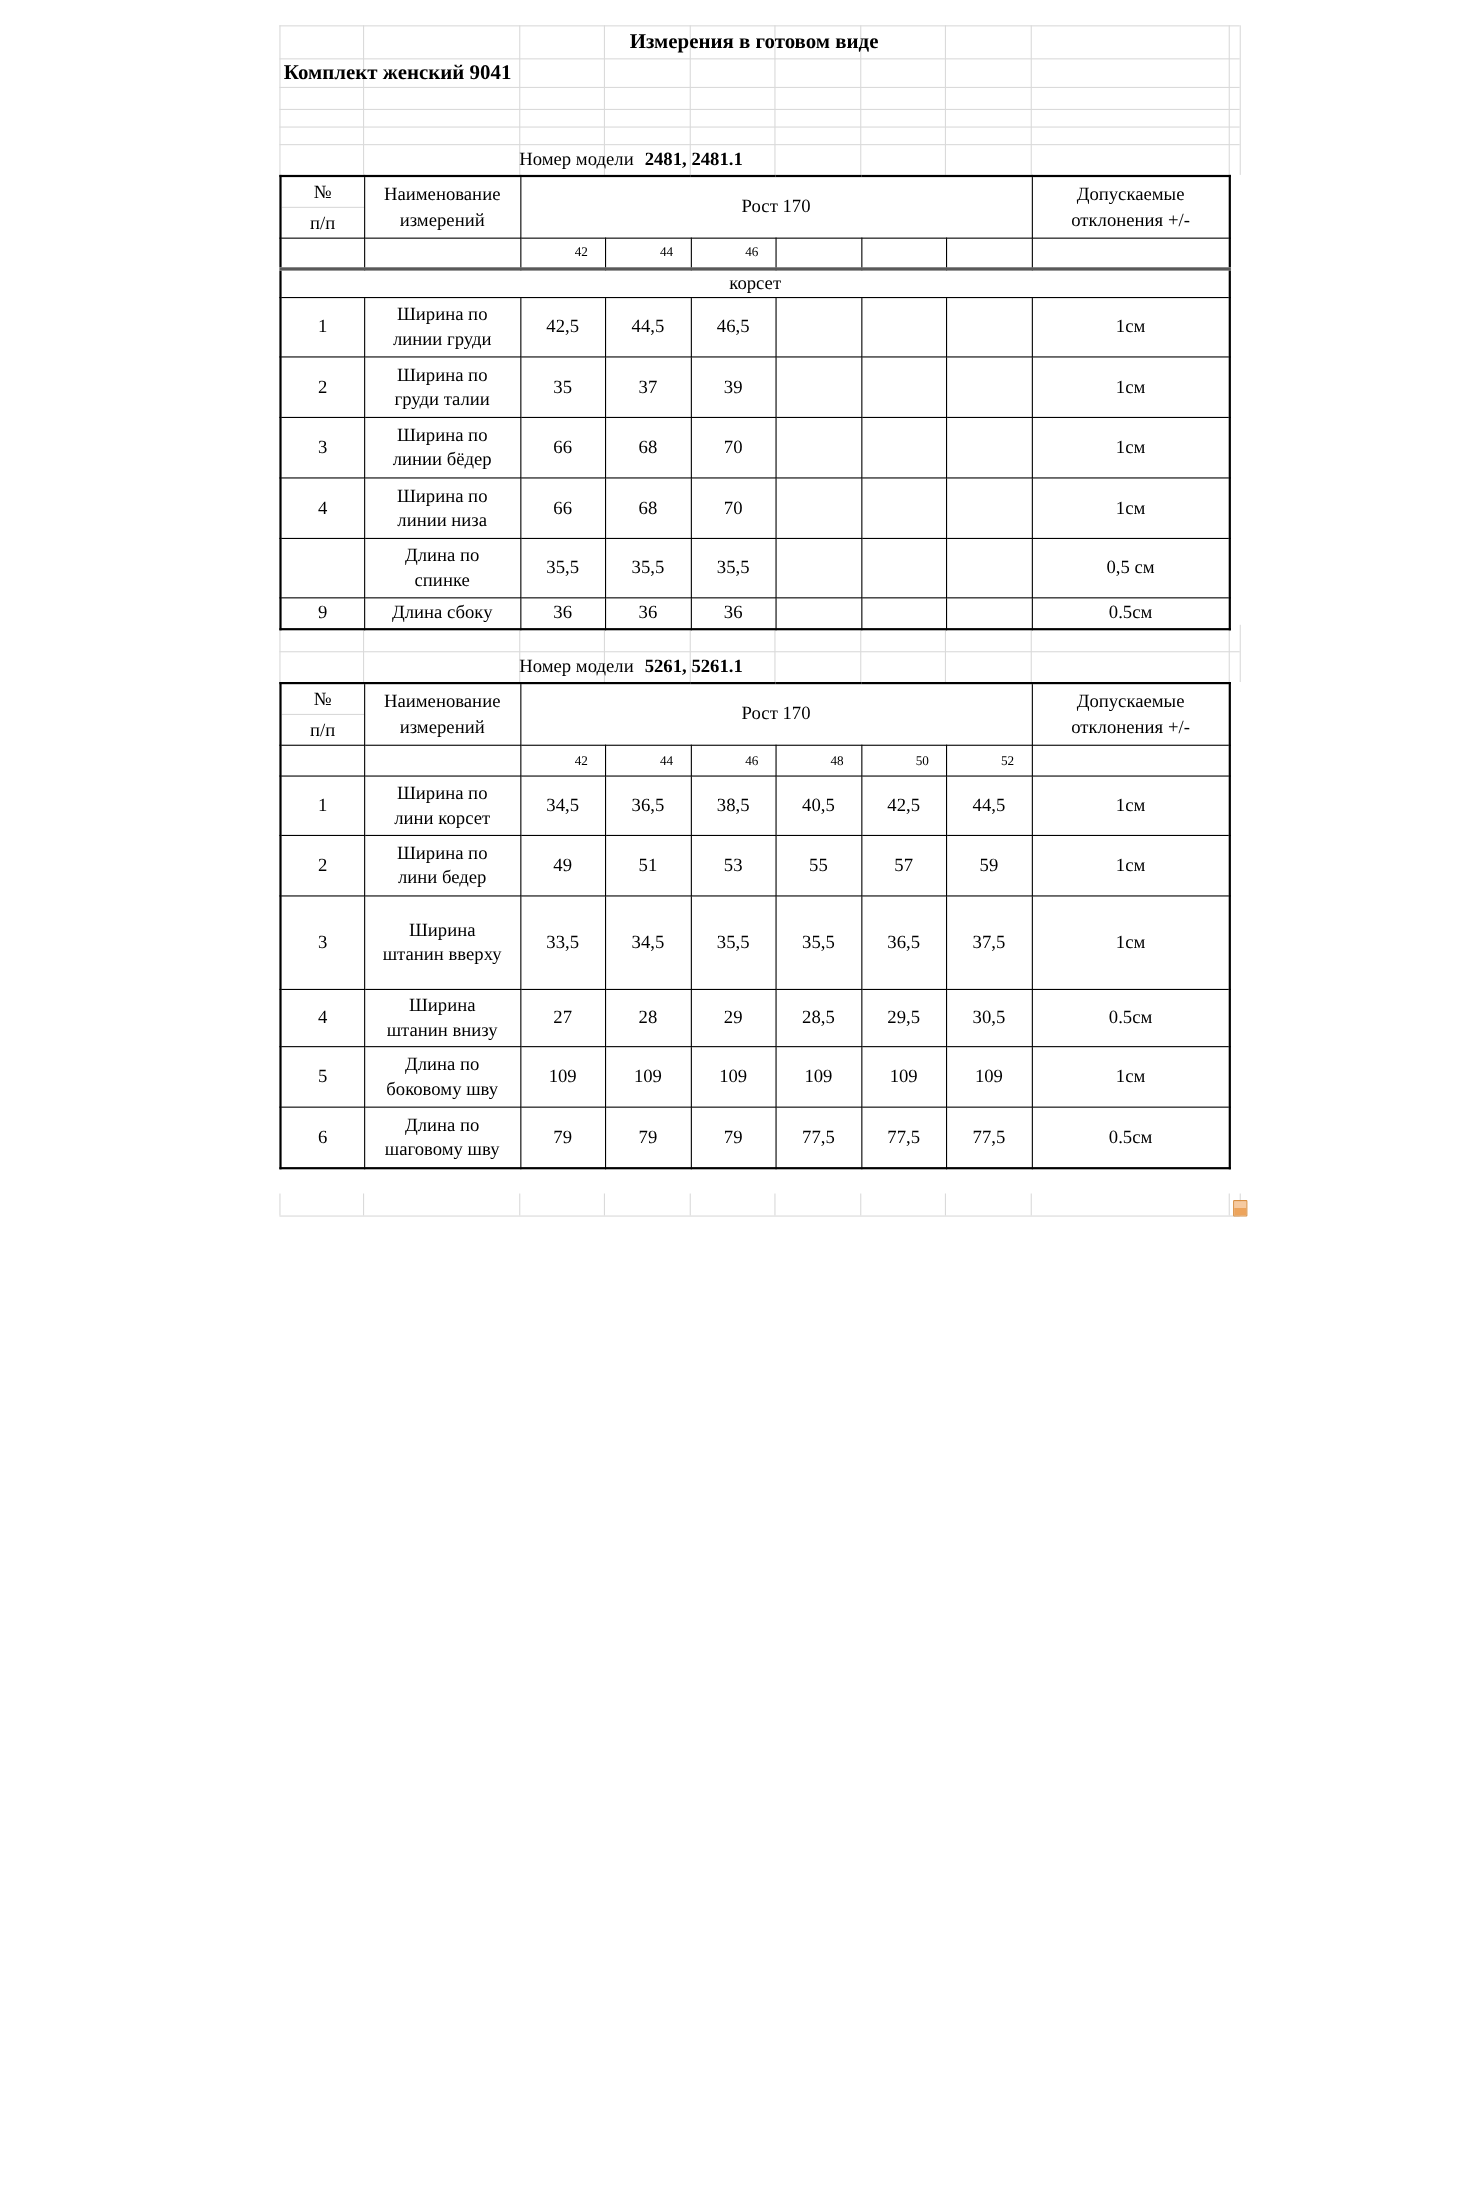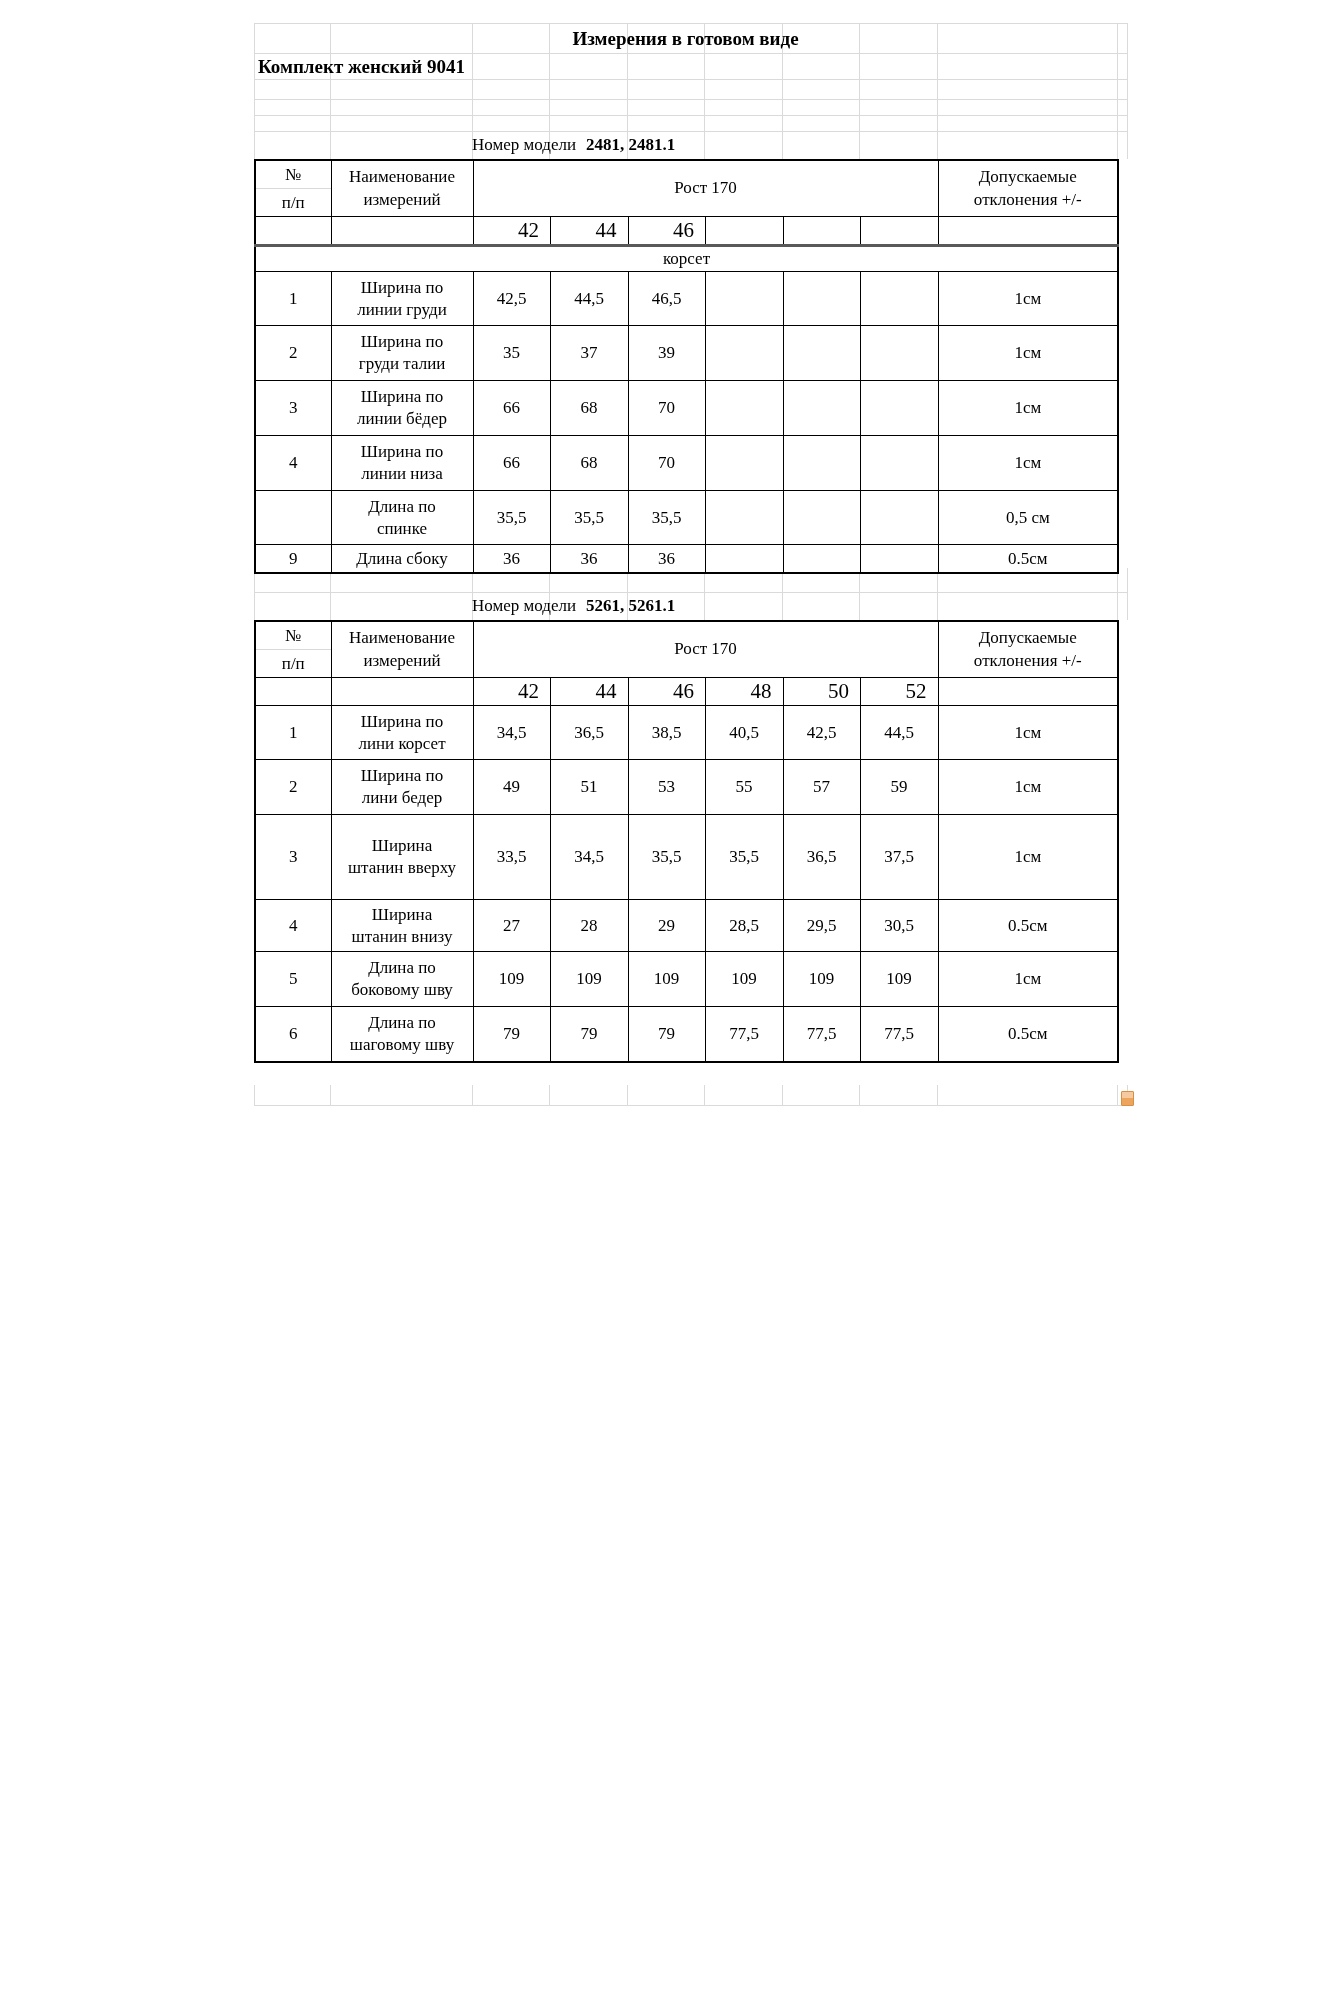--- a/index.html
+++ b/index.html
@@ -9,21 +9,21 @@
   .abs{position:absolute;text-align:right;}
   .title{font-weight:bold;font-size:19px;text-align:center;line-height:28px;}
   .product{font-weight:bold;font-size:19px;line-height:24px;}
   .modelrow{display:flex;gap:10px;align-items:center;height:24px;font-size:17px;}
   .modelrow .mnum{font-weight:bold;}
   table.mtable{position:absolute;border-collapse:collapse;table-layout:fixed;background:#fff;border:2px solid #000;}
   .mtable td{border:1px solid #000;padding:0;text-align:center;vertical-align:middle;font-size:17px;line-height:1.3;overflow:hidden;}
   .mtable tr.hdr td{font-size:17px;}
   .hsplit{display:block;height:27px;line-height:27px;}
   .hsplit.first{border-bottom:1px solid #d9d9d9;}
-  tr.sizes td{font-size:21px;padding-left:34px;}
+  tr.sizes td{font-size:12px;padding-left:34px;}
   tr.section td{border-top:3px solid #595959;font-size:17px;}
   .anchor-icon{position:absolute;left:1121px;top:1091px;width:11px;height:13px;background:linear-gradient(180deg,#f6caa0 0 45%,#eda45c 45% 100%);border:1px solid #d98f42;border-radius:1px;}
 </style>
 </head>
 <body>
 
 <div class="sheet">
 
   <div id="gridlayer">
       <div class="gl" style="left: 254px; top: 23px; width: 1px; height: 136px;"></div>

